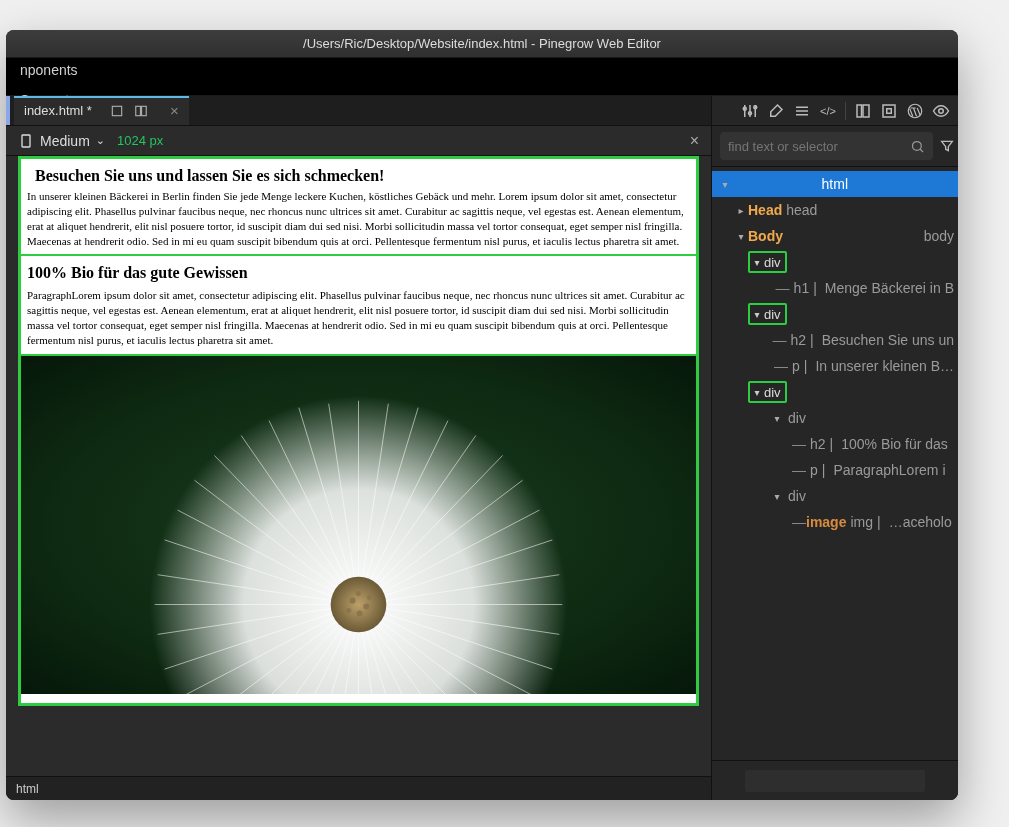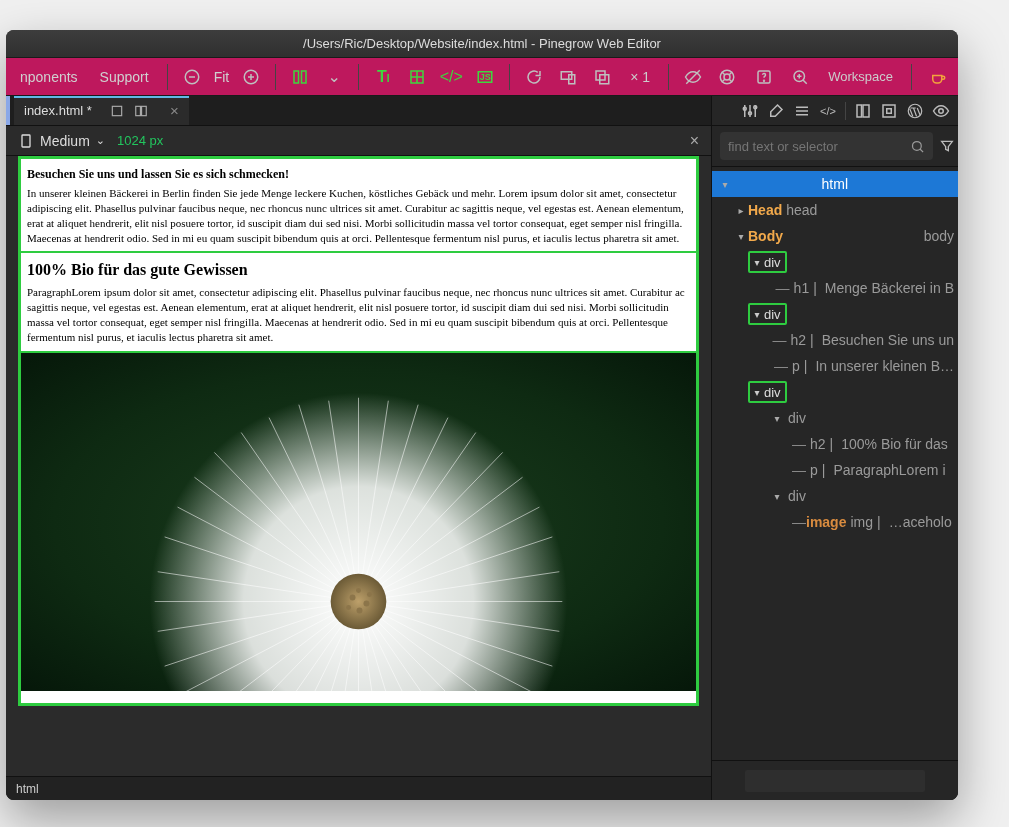--- a/index.html
+++ b/index.html
@@ -24,27 +24,28 @@
   .titlebar {
     height: 28px;
     background: linear-gradient(#3d3d3d,#2f2f2f);
     color: #ddd;
     font-size: 13px;
     display: flex; align-items: center; justify-content: center;
     border-bottom: 1px solid #1a1a1a;
   }
   .toolbar {
     height: 38px;
-    background: #be185d;
-    display: flex; align-items: center;
+    background: #000000;
+    display: flex; 
     color: #d0d0d0;
     font-size: 14px;
     border-bottom: 1px solid #1a1a1a;
     padding: 0 6px;
     gap: 6px;
+    flex-direction: column;
   }
   .toolbar .menuitem {
     padding: 4px 8px;
     cursor: default;
   }
   .tbicon {
     width: 28px; height: 28px;
     display: flex; align-items: center; justify-content: center;
     color: #bfbfbf;
     border-radius: 3px;
@@ -129,21 +130,21 @@
     width: 100%;
     height: 550px;
     position: relative;
     overflow: hidden;
     font-family: "Times New Roman", Times, serif;
     color: #000;
   }
   .page .block { border-top: 2px solid #2ecc40; padding: 4px 6px; }
   .page .block:first-child { border-top: none; }
   .page h1 { font-size: 24px; font-weight: bold; margin: 6px 0 6px; }
-  .page h2 { font-size: 12px; font-weight: bold; margin: 4px 0 4px; }
+  .page h2 { font-size: 16px; font-weight: bold; margin: 4px 8px 4px; }
   .page h3 { font-size: 16px; font-weight: bold; margin: 4px 0 6px; }
   .page p  { font-size: 11px; line-height: 1.35; margin: 2px 0; }
   .page .imgblock { border-top:2px solid #2ecc40; padding:0; height: 340px; position:relative; overflow:hidden;}
   .dandelion-svg { width:100%; height:100%; display:block; }
 
   
   .rp-icons {
     height: 30px;
     background:#262626;
     display:flex; align-items:center; justify-content:flex-end;

